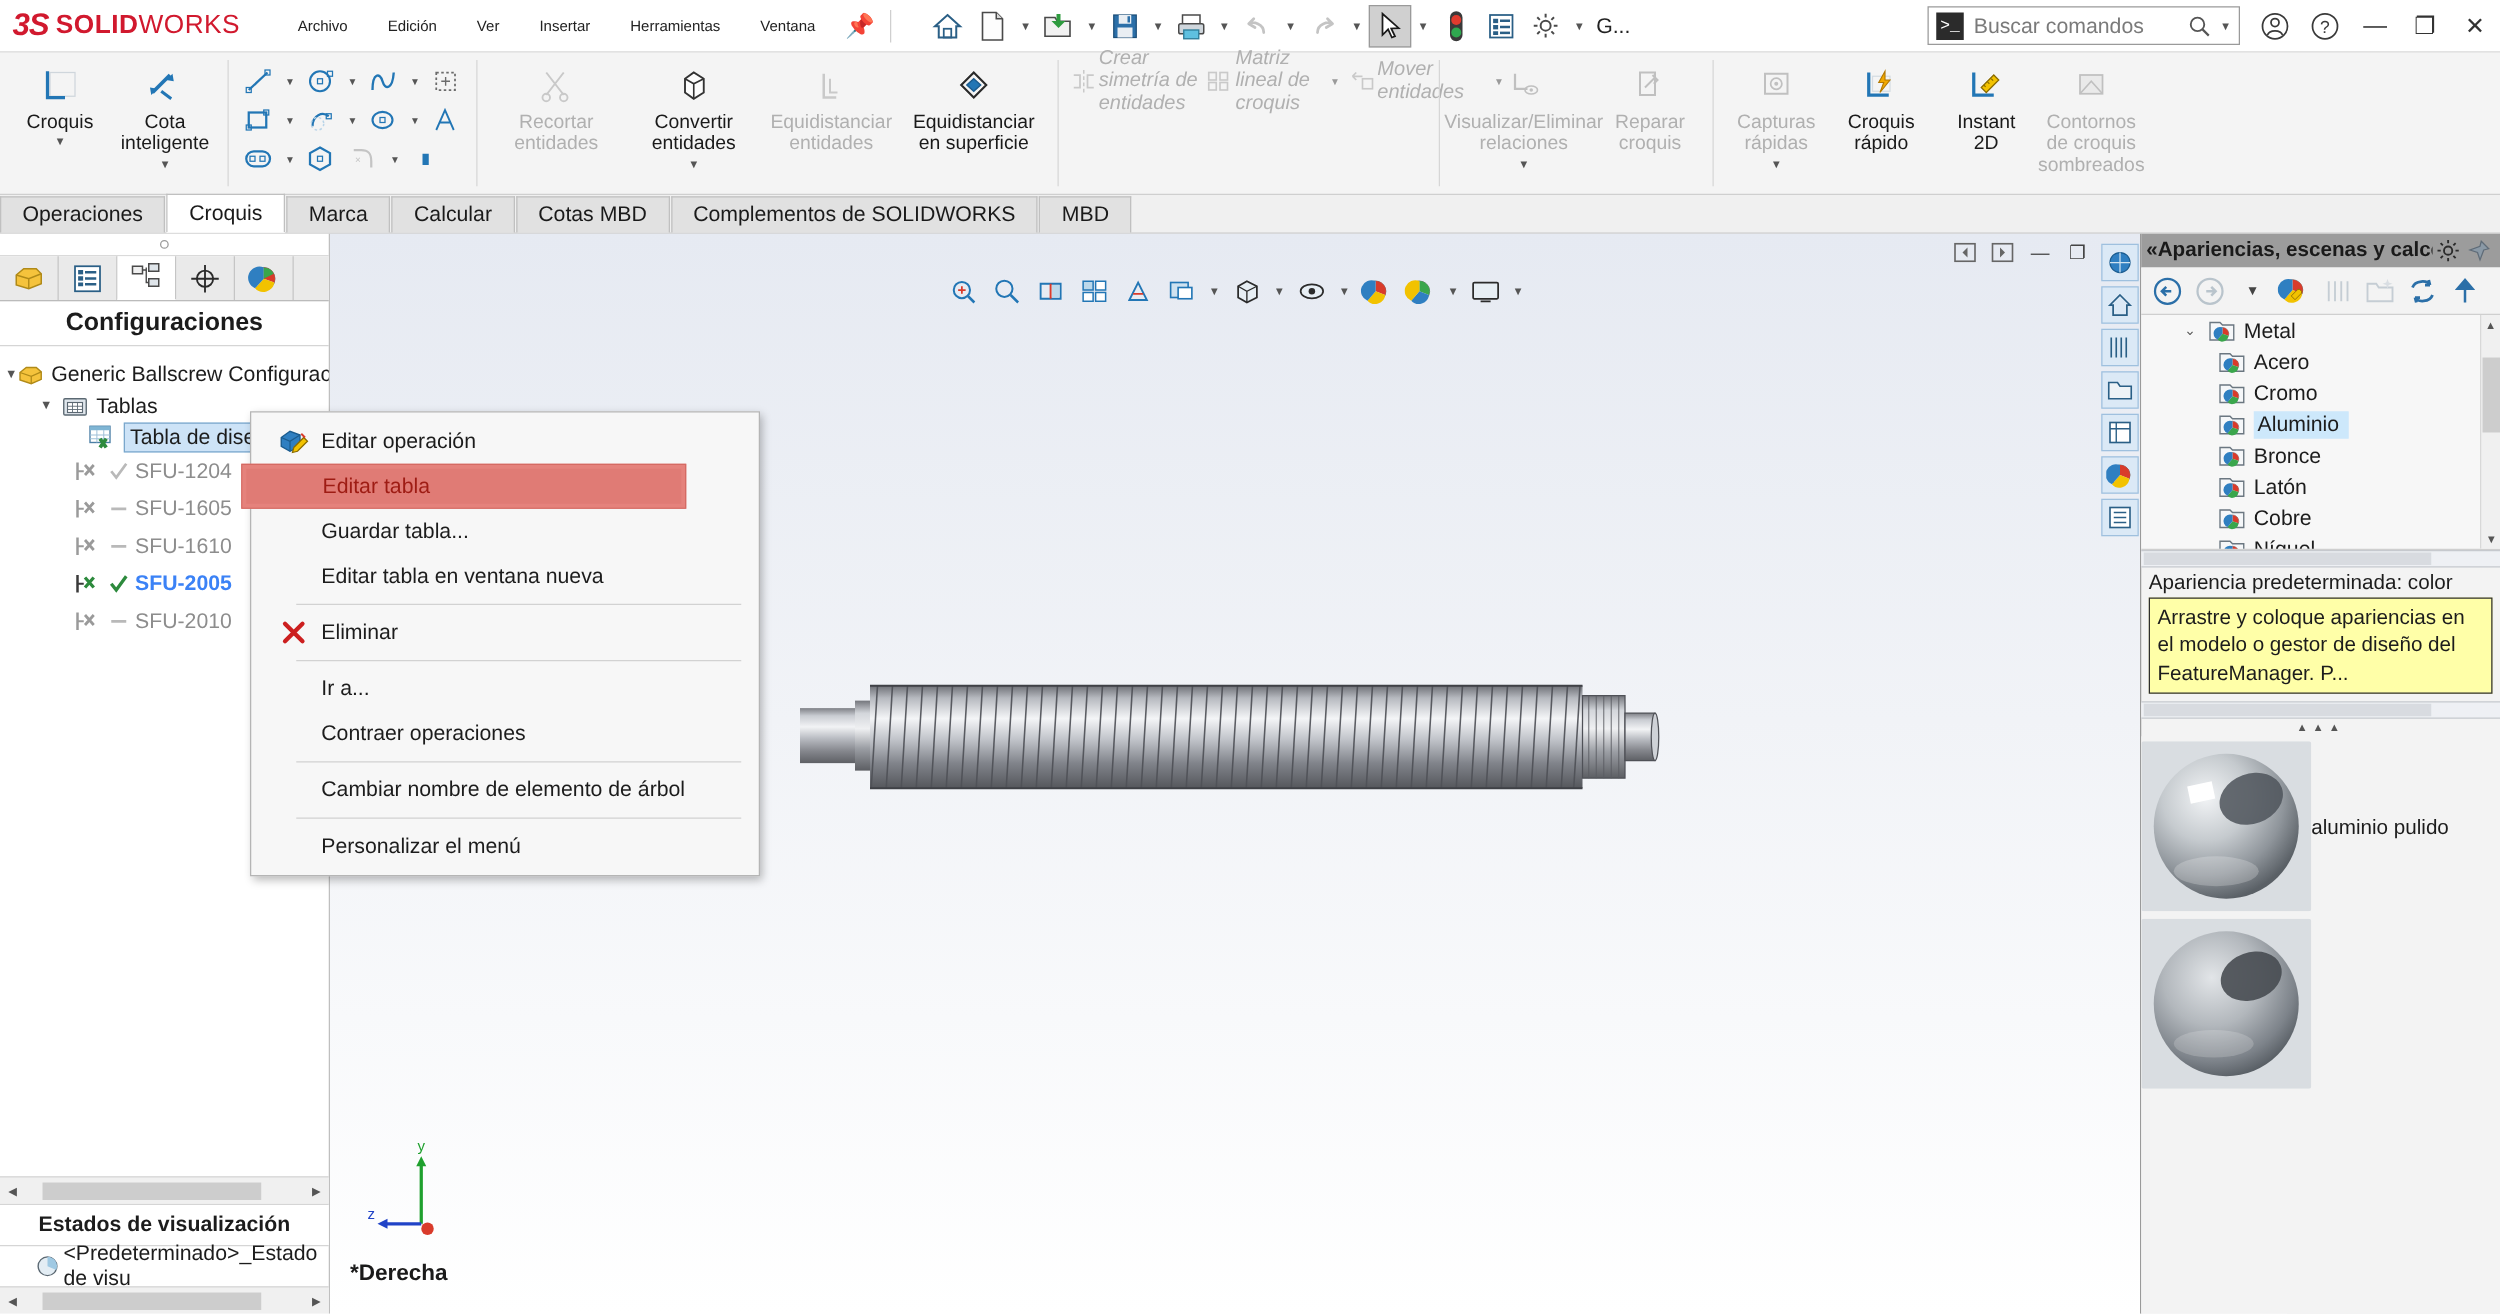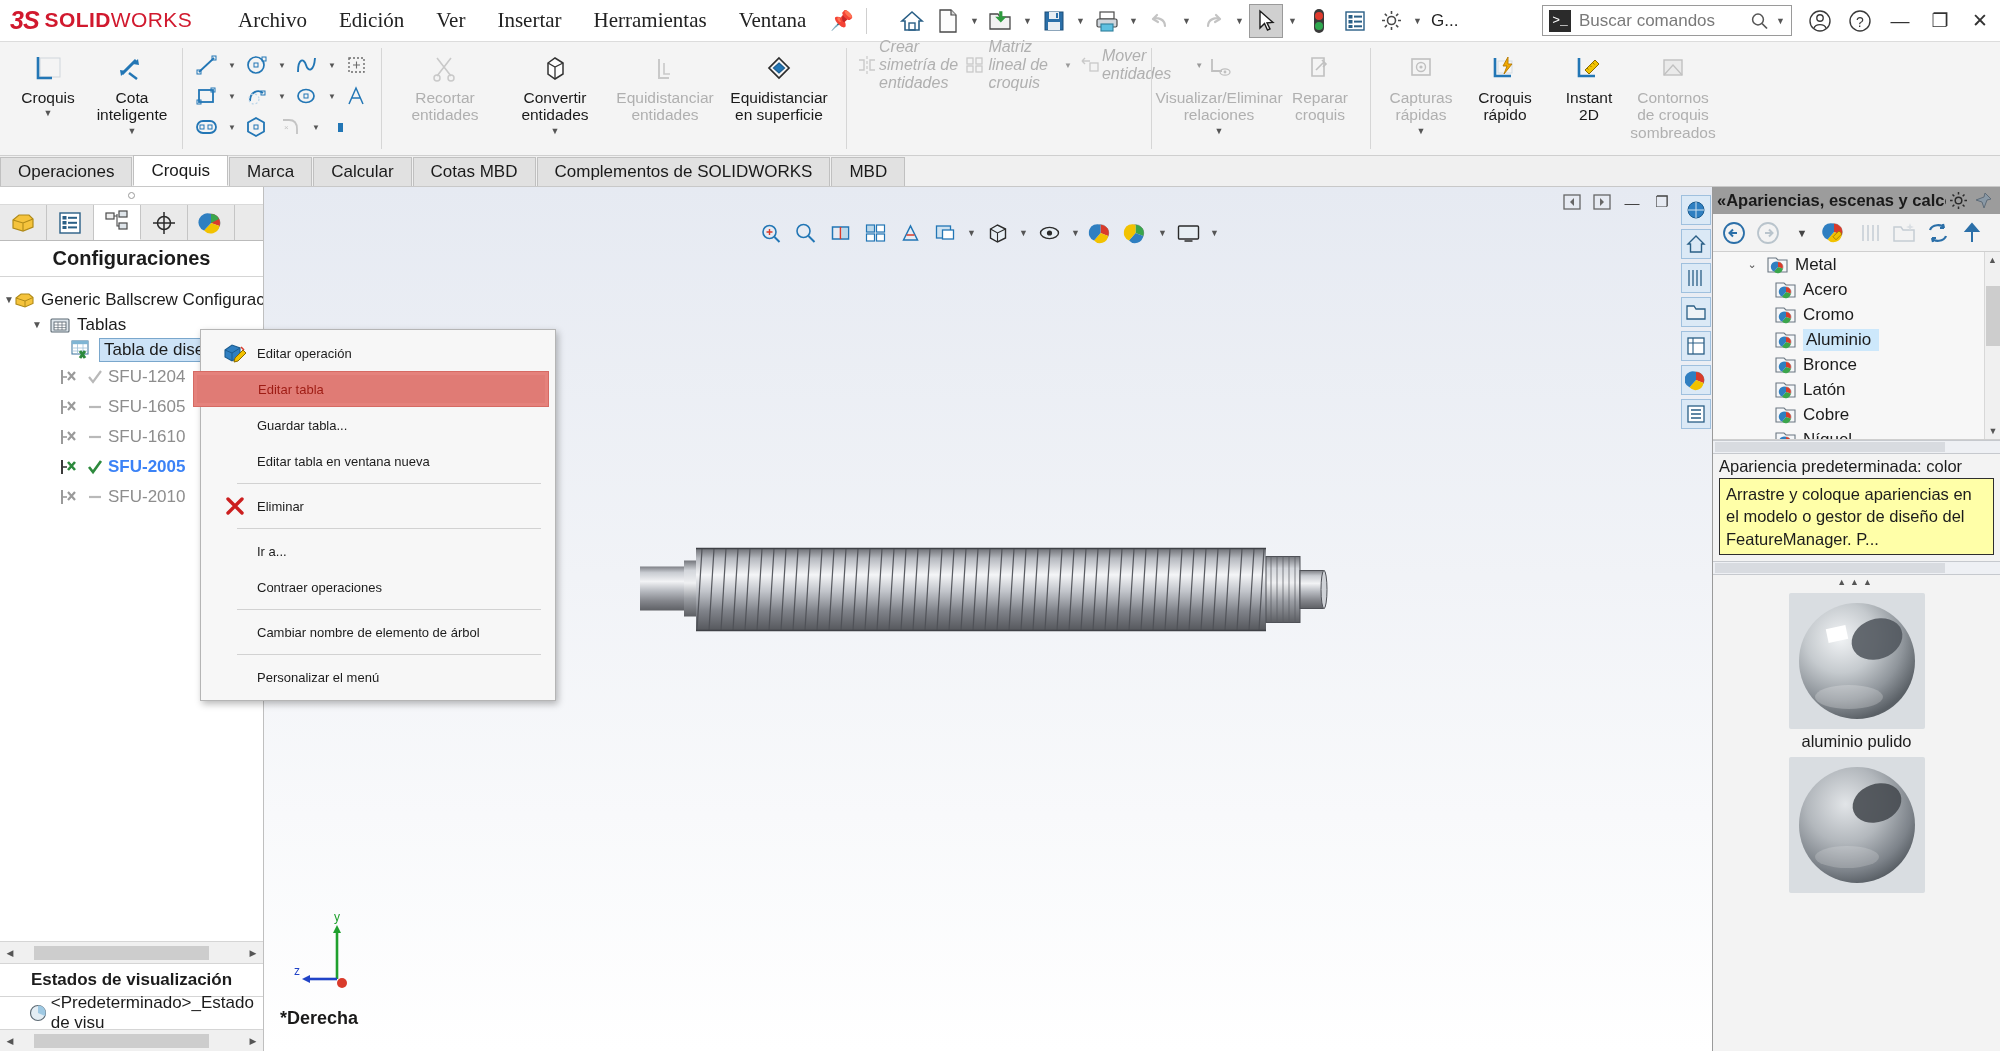--- a/index.html
+++ b/index.html
@@ -21,21 +21,21 @@
   .logo { display:flex; align-items:flex-start; margin-left:10px; }
   .logo-mark {
     font-weight:bold; color:#d1192e; font-size:25px; letter-spacing:-1px;
     font-style:italic; line-height:1;
   }
   .logo-text { margin-left:6px; font-size:21px; letter-spacing:0.4px; }
   .logo-text b { color:#d1192e; font-weight:bold; }
   .logo-text span.light { color:#d1192e; font-weight:normal; }
 
   .menubar { display:flex; align-items:center; margin-left:44px; gap:28px; }
-  .menubar .mi { font-size:21px; color:#222; cursor:default; padding:3px 2px;font-family:Liberation Serif, serif; }
+  .menubar .mi { font-size:12px; color:#222; cursor:default; padding:3px 2px; }
 
   .pin-ico { margin-left:22px; color:#8c9aa6; font-size:19px; }
   .tb-sep { width:1px; height:26px; background:#cfcfcf; margin:0 12px; }
 
   .qat { display:flex; align-items:center; margin-left:16px; gap:2px; }
   .qbtn { width:34px; height:34px; display:flex; align-items:center; justify-content:center; }
   .caretbtn { width:15px; height:34px; display:flex; align-items:center; justify-content:center;
               font-size:9px; color:#555; }
   .qbtn.sel { background:#d0d0d0; border:1px solid #9a9a9a; }
 
@@ -142,23 +142,23 @@
                 display:flex; align-items:center; gap:3px; }
   .vtb { width:32px;height:32px; display:flex;align-items:center;justify-content:center; }
   .vcar { width:14px;height:32px;display:flex;align-items:center;justify-content:center;font-size:9px;color:#555;}
   .vp-label { position:absolute; left:16px; bottom:22px; font-weight:bold; font-size:18px; color:#1a1a1a; }
   .axes { position:absolute; left:28px; bottom:62px; width:80px; height:80px; }
 
   .ballscrew { position:absolute; left:26%; top:47%; transform:translateY(-50%); }
 
   
   .ctxmenu {
-    position:absolute; left:200px; top:329px; width:356px;
+    position:absolute; left:200px; top:329px; width:408px;
     background:#f7f7f7; border:1px solid #b5b5b5; box-shadow:2px 3px 7px rgba(0,0,0,.28);
-    padding:5px 0; z-index:50; font-size:13px;
+    padding:5px 0; z-index:50; font-size:17px;
   }
   .cmi { display:flex; align-items:center; height:36px; padding-left:14px; }
   .cmi .cmico { width:40px; display:flex; align-items:center; justify-content:center; }
   .cmi .cmlbl { padding-left:2px; }
   .cmsep { height:1px; background:#d2d2d2; margin:4px 14px 4px 36px; }
   .cmi.hot {
     background:#e07b75; color:#a21b14; border:1px solid #d56a63;
     outline:3px solid #e5827c; outline-offset:-4px;
     margin-left:-8px; width:356px; padding-left:22px;
   }
@@ -190,21 +190,21 @@
   .tpv-thumb { position:absolute; top:34px; left:1px; width:14px; height:60px; background:#cdcdcd; }
   .tp-hscroll { height:14px; background:#eef0f4; border-top:1px solid #c6c9ce;
                 border-bottom:1px solid #c6c9ce; display:flex; align-items:center; }
   .tp-hthumb { height:10px; width:80%; background:#d8dbe0; margin-left:2px; }
   .tp-infolabel { font-size:16.5px; padding:3px 4px 2px 6px; }
   .tp-tooltip { margin:0 6px; background:#ffffa8; border:1px solid #2e2e2e;
                 font-size:16.5px; padding:4px 6px; line-height:1.35; }
   .tp-grip { height:14px; display:flex;align-items:center;justify-content:center;
              font-size:9px; letter-spacing:4px; color:#555; }
   .tp-gallery { flex:1; overflow:hidden; background:#f3f3f3; padding-top:4px; }
-  .swatch-wrap { display:flex; flex-direction:column; align-items:center; margin-bottom:6px; }
+  .swatch-wrap { display:flex; flex-direction:row; align-items:center; margin-bottom:6px; }
   .swatch { width:136px; height:136px; border-radius:2px; }
   .swatch-cap { font-size:16.5px; margin-top:3px; }
   
   .sidestrip { position:absolute; right:289px; top:195px; width:30px; display:flex;
                flex-direction:column; gap:4px; z-index:20; }
   .ss { width:30px;height:30px; display:flex;align-items:center;justify-content:center;
         background:#dbe9f6; border:1px solid #9fc0de; }
 </style>
 </head>
 <body>

